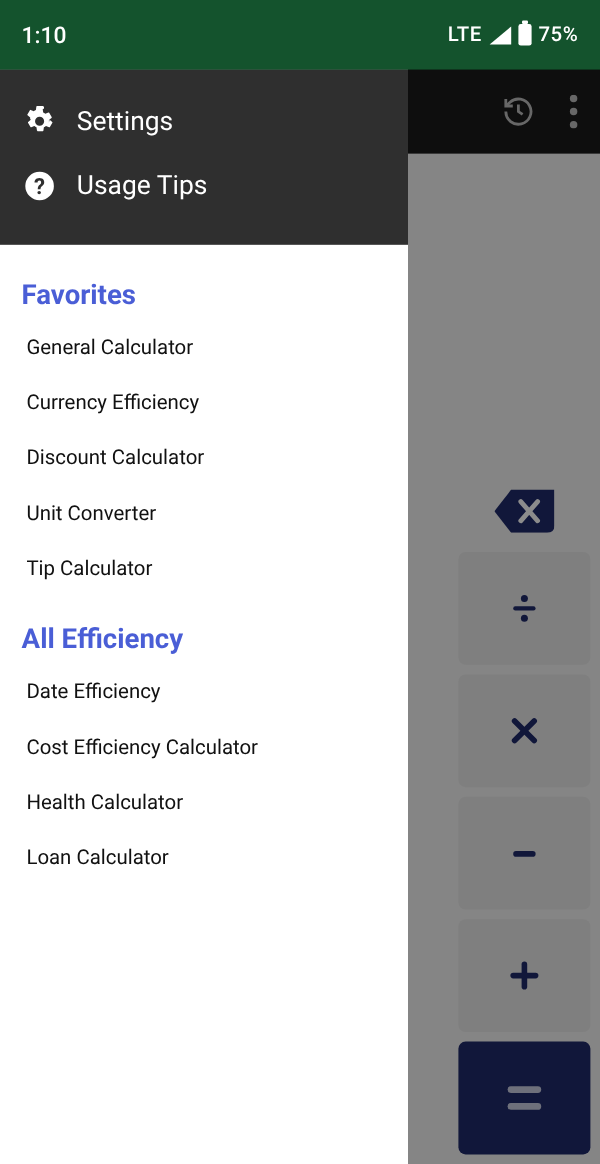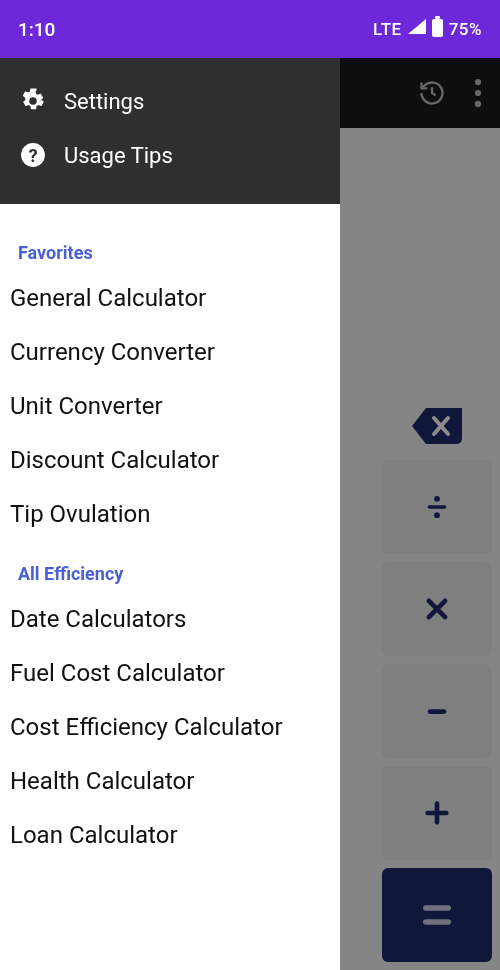--- a/index.html
+++ b/index.html
@@ -2,32 +2,32 @@
 <html><head>
 <meta charset="utf-8">
 <style>
   * { margin: 0; padding: 0; box-sizing: border-box; }
   html, body { width: 500px; height: 970px; overflow: hidden; font-family: -apple-system, Roboto, "Helvetica Neue", Arial, sans-serif; }
   body { background: #000; position: relative; }
 
   
   .status-bar {
     height: 58px;
-    background: #6d28d9;
+    background: #14532d;
     color: #fff;
     display: flex;
     align-items: center;
     justify-content: space-between;
     padding: 0 18px;
     font-size: 19px;
     font-weight: 500;
     position: relative;
     z-index: 3;
   }
-  .status-right { display: flex; align-items: flex-start; gap: 6px; }
+  .status-right { display: flex; align-items: center; gap: 6px; }
   .status-right span { font-size: 17px; letter-spacing: 0.5px; }
 
   
   .app-bar {
     height: 70px;
     background: #1a1a1a;
     display: flex;
     align-items: center;
     justify-content: flex-end;
     padding: 0 18px;
@@ -80,21 +80,20 @@
   
   .drawer {
     position: absolute;
     top: 58px; left: 0;
     width: 340px;
     height: 912px;
     background: #fff;
     z-index: 2;
     display: flex;
     flex-direction: column;
-    gap: 10px;
   }
   .drawer-header {
     background: #2f2f2f;
     color: #fff;
     padding: 16px 0 22px 0;
   }
   .drawer-header .row {
     display: flex;
     align-items: center;
     gap: 18px;
@@ -102,27 +101,27 @@
     font-size: 22px;
   }
   .drawer-body {
     flex: 1;
     overflow: hidden;
     padding: 18px 0;
   }
   .section-label {
     color: #4a5ed6;
     font-weight: 700;
-    font-size: 18px;
+    font-size: 23px;
     padding: 10px 18px 8px 18px;
   }
   .menu-item {
-    font-size: 24px;
+    font-size: 17px;
     color: #111;
-    padding: 13px 10px;
+    padding: 13px 22px;
   }
 
   
   .icon { display: inline-flex; align-items: center; justify-content: center; }
   .gear svg, .help svg, .history svg, .more svg { display: block; }
   .signal {
     width: 0; height: 0;
     border-left: 18px solid transparent;
     border-bottom: 15px solid #fff;
   }
@@ -223,25 +222,24 @@
             <text x="12" y="18" text-anchor="middle" font-size="17" font-weight="700" fill="#2f2f2f">?</text>
           </svg>
       </span>
       <span>Usage Tips</span>
     </div>
   </div>
 
   <div class="drawer-body">
     <div class="section-label">Favorites</div>
     <div class="menu-item">General Calculator</div>
-    <div class="menu-item">Currency Converter</div>
+    <div class="menu-item">Currency Efficiency</div>
+    <div class="menu-item">Discount Calculator</div>
     <div class="menu-item">Unit Converter</div>
-    <div class="menu-item">Discount Calculator</div>
-    <div class="menu-item">Tip Ovulation</div>
+    <div class="menu-item">Tip Calculator</div>
 
     <div class="section-label" style="margin-top:12px">All Efficiency</div>
-    <div class="menu-item">Date Calculators</div>
-    <div class="menu-item">Fuel Cost Calculator</div>
+    <div class="menu-item">Date Efficiency</div>
     <div class="menu-item">Cost Efficiency Calculator</div>
     <div class="menu-item">Health Calculator</div>
     <div class="menu-item">Loan Calculator</div>
   </div>
 </div>
 
 </body></html>

